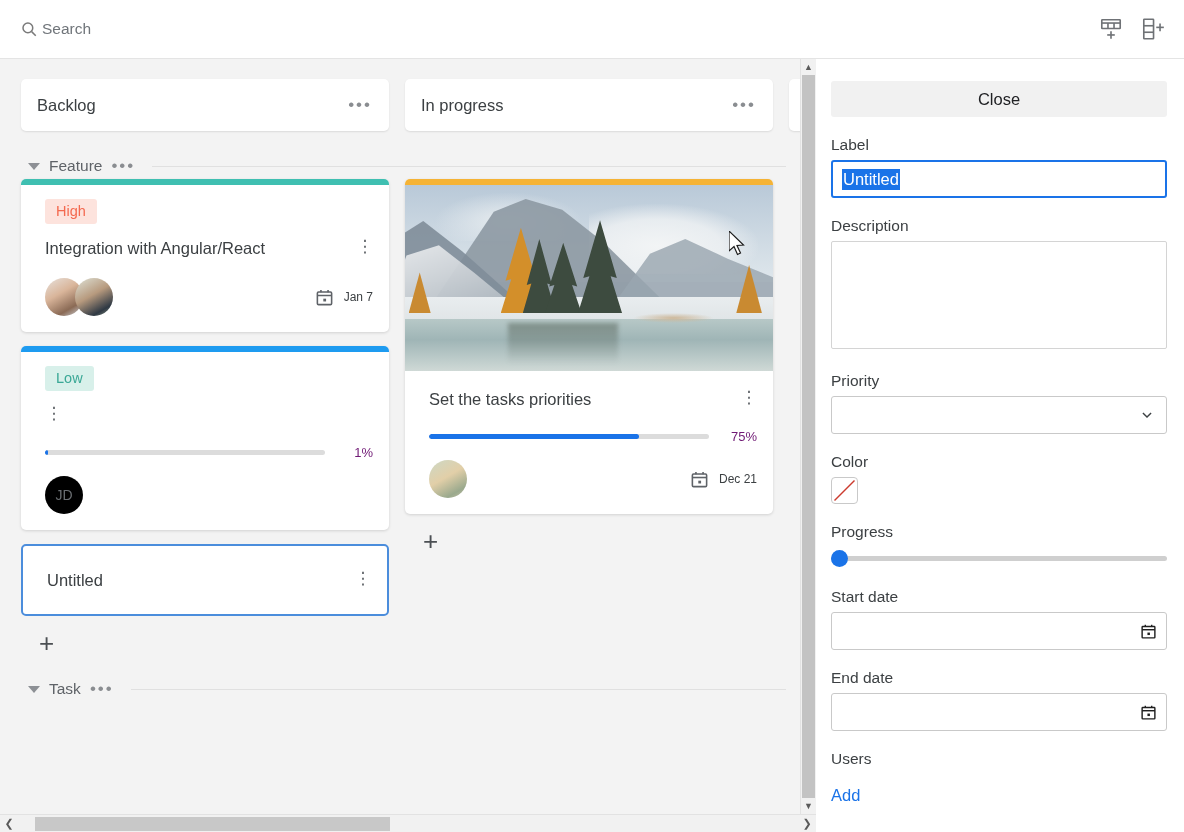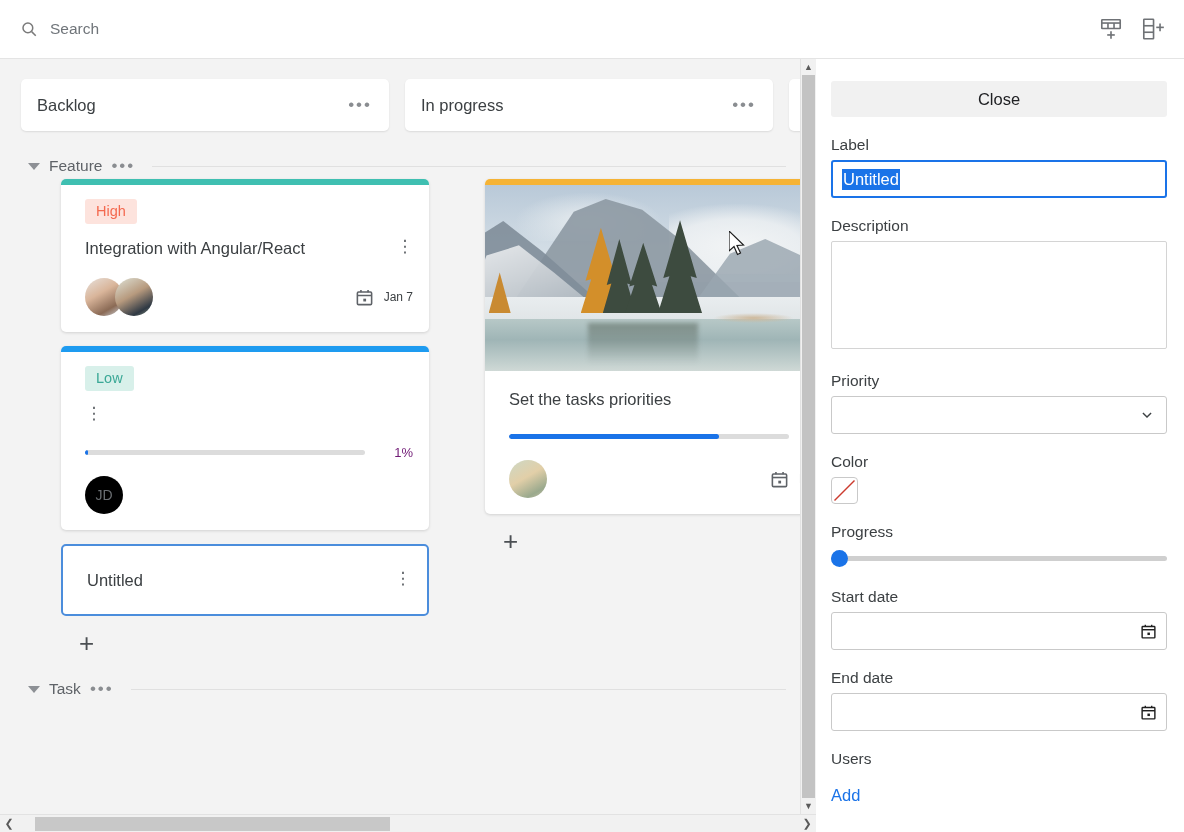--- a/index.html
+++ b/index.html
@@ -12,21 +12,21 @@
   .app { position: relative; width: 1184px; height: 832px; display: flex; flex-direction: column; }
 
   
   .topbar {
     height: 59px; min-height: 59px;
     background: #ffffff;
     border-bottom: 1px solid #e4e4e4;
     display: flex; align-items: center;
     padding: 0 18px 0 20px;
   }
-  .search-wrap { display: flex; align-items: flex-end; gap: 12px; flex: 1; }
+  .search-wrap { display: flex; align-items: flex-end; gap: 4px; flex: 1; }
   .search-icon { width: 18px; height: 18px; color: #7a7a7a; display: block; }
   .search-input {
     border: none; outline: none; background: transparent;
     font-family: "Liberation Sans", sans-serif;
     font-size: 15.5px; color: #5f6368; width: 300px;
     padding: 0;
   }
   .search-input::placeholder { color: #70757a; }
   .topbar-actions { display: flex; align-items: center; gap: 16px; }
   .tb-icon { width: 26px; height: 26px; color: #6f7276; cursor: pointer; display: block; }
@@ -66,21 +66,21 @@
   }
   .caret {
     width: 0; height: 0;
     border-left: 6px solid transparent; border-right: 6px solid transparent;
     border-top: 7px solid #8d9095; cursor: pointer;
   }
   .swim-title { font-size: 15.5px; color: #5f6368; }
   .swim-line { flex: 1; height: 1px; background: #e0e0e0; margin-left: 8px; margin-right: 14px; }
 
   .lane-cols { display: flex; gap: 16px; padding-left: 21px; align-items: flex-start; }
-  .lane-col { width: 368px; min-width: 368px; margin-left: 40px; }
+  .lane-col { width: 368px; min-width: 368px; }
 
   
   .card {
     background: #ffffff;
     border-radius: 5px;
     box-shadow: 0 1px 3px rgba(0,0,0,0.14);
     overflow: hidden;
     margin-bottom: 14px;
     cursor: pointer;
   }

